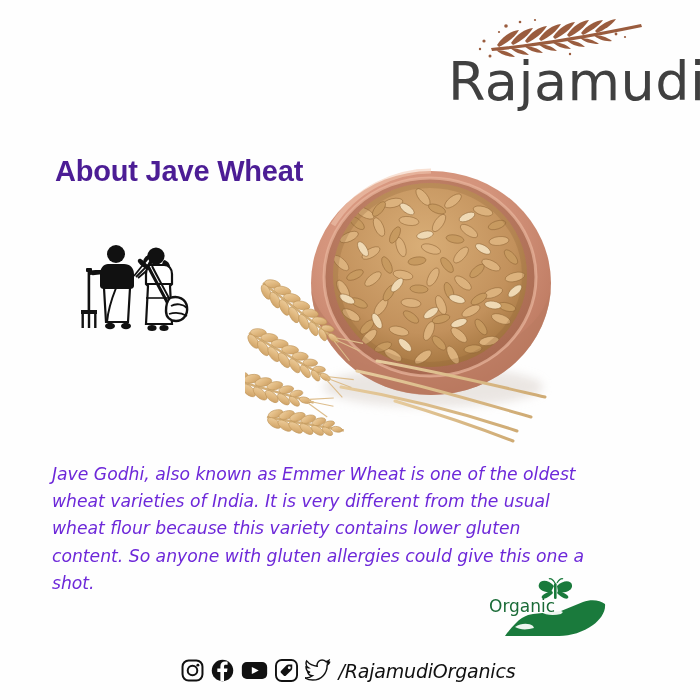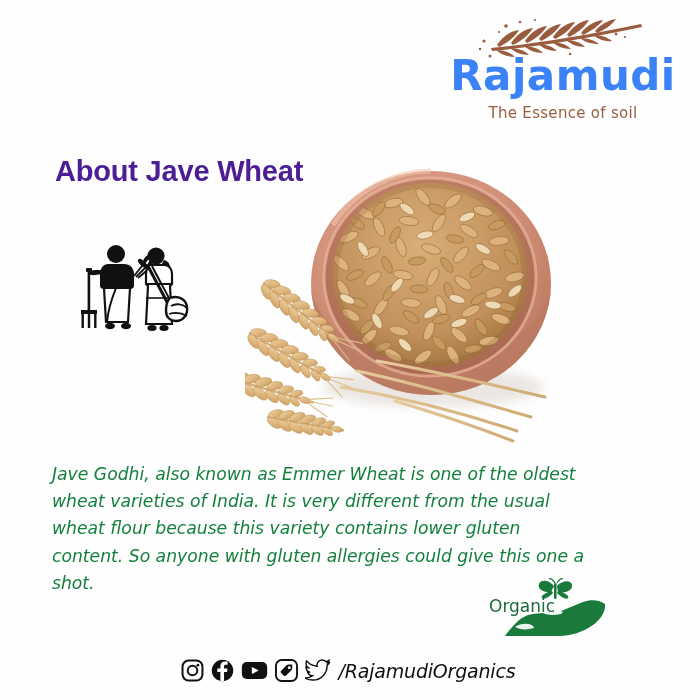--- a/index.html
+++ b/index.html
@@ -25,23 +25,23 @@
     text-align: center;
   }
   .brand-sprig {
     height: 40px;
     margin-bottom: -4px;
     display: block;
     margin-left: auto;
     margin-right: auto;
   }
   .brand-name {
-    font-size: 42px;
-    font-weight: 700;
-    color: #3b82f6;
+    font-size: 54px;
+    font-weight: 400;
+    color: #404040;
     letter-spacing: 0.5px;
     line-height: 1.05;
     font-family: "DejaVu Sans", sans-serif;
   }
   .brand-tagline {
     font-size: 15px;
     color: #9a5c3e;
     margin-top: 6px;
     letter-spacing: 0.3px;
     font-family: "DejaVu Sans", sans-serif;
@@ -79,21 +79,21 @@
 
   
   .body-copy {
     position: absolute;
     left: 52px;
     top: 455px;
     width: 545px;
     font-size: 17.2px;
     line-height: 1.58;
     font-style: italic;
-    color: #15803d;
+    color: #6d28d9;
     font-family: "DejaVu Sans", sans-serif;
     margin-top: 6px;
   }
 
   
   .organic-badge {
     position: absolute;
     left: 487px;
     top: 578px;
     width: 125px;
@@ -161,21 +161,20 @@
         <circle cx="33" cy="8" r="1.8"></circle>
         <circle cx="47" cy="4" r="1.3"></circle>
         <circle cx="62" cy="2" r="1.1"></circle>
         <circle cx="143" cy="16" r="1.4"></circle>
         <circle cx="152" cy="19" r="1.1"></circle>
         <circle cx="26" cy="14" r="1.1"></circle>
         <circle cx="97" cy="36" r="1.2"></circle>
       </g>
     </svg>
     <div class="brand-name">Rajamudi</div>
-    <div class="brand-tagline">The Essence of soil</div>
   </div>
 
   <div class="page-title">About Jave Wheat</div>
 
   <svg class="farmers-icon" viewBox="0 0 118 100">
     <g fill="#111111">
 
       <rect x="14" y="32" width="6" height="4" rx="1"></rect>
       <rect x="15.6" y="34" width="2.6" height="40"></rect>
       <path d="M9 74 h16 v4 H9 Z"></path>

